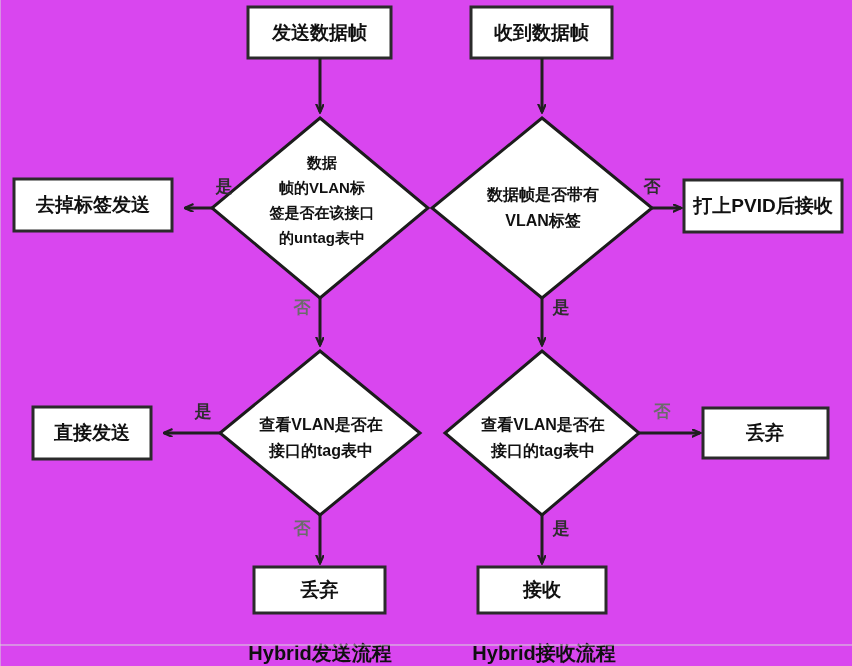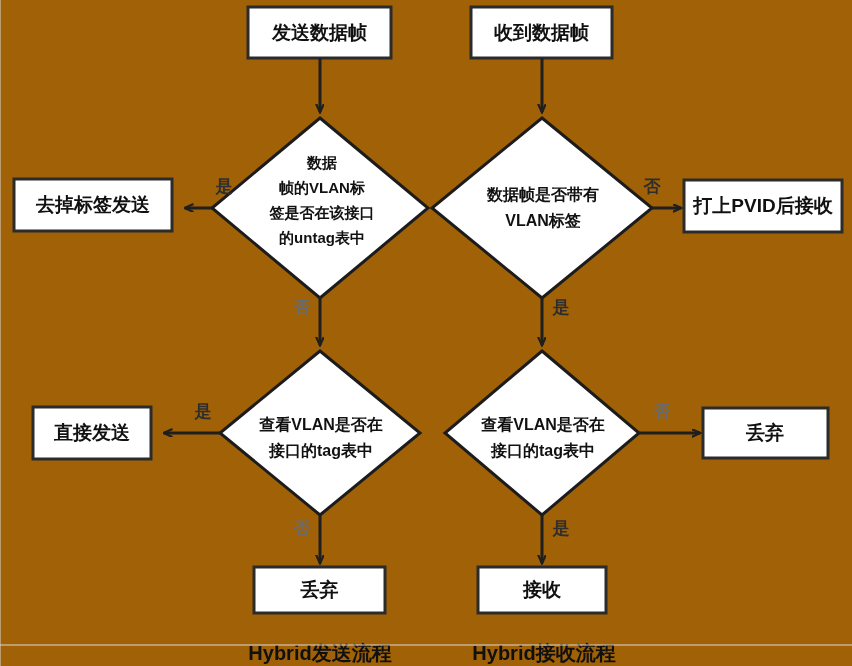--- a/index.html
+++ b/index.html
@@ -11,21 +11,21 @@
     width: 852px;
     height: 666px;
     font-family: "Liberation Sans", "DejaVu Sans", sans-serif;
     overflow: hidden;
     position: relative;
   }
   #flowchart-root {
     position: relative;
     width: 852px;
     height: 666px;
-    background: #a16207;
+    background: #d946ef;
   }
   svg.diagram {
     position: absolute;
     top: 0;
     left: 0;
     width: 852px;
     height: 666px;
   }
   .node-box {
     fill: #ffffff;

